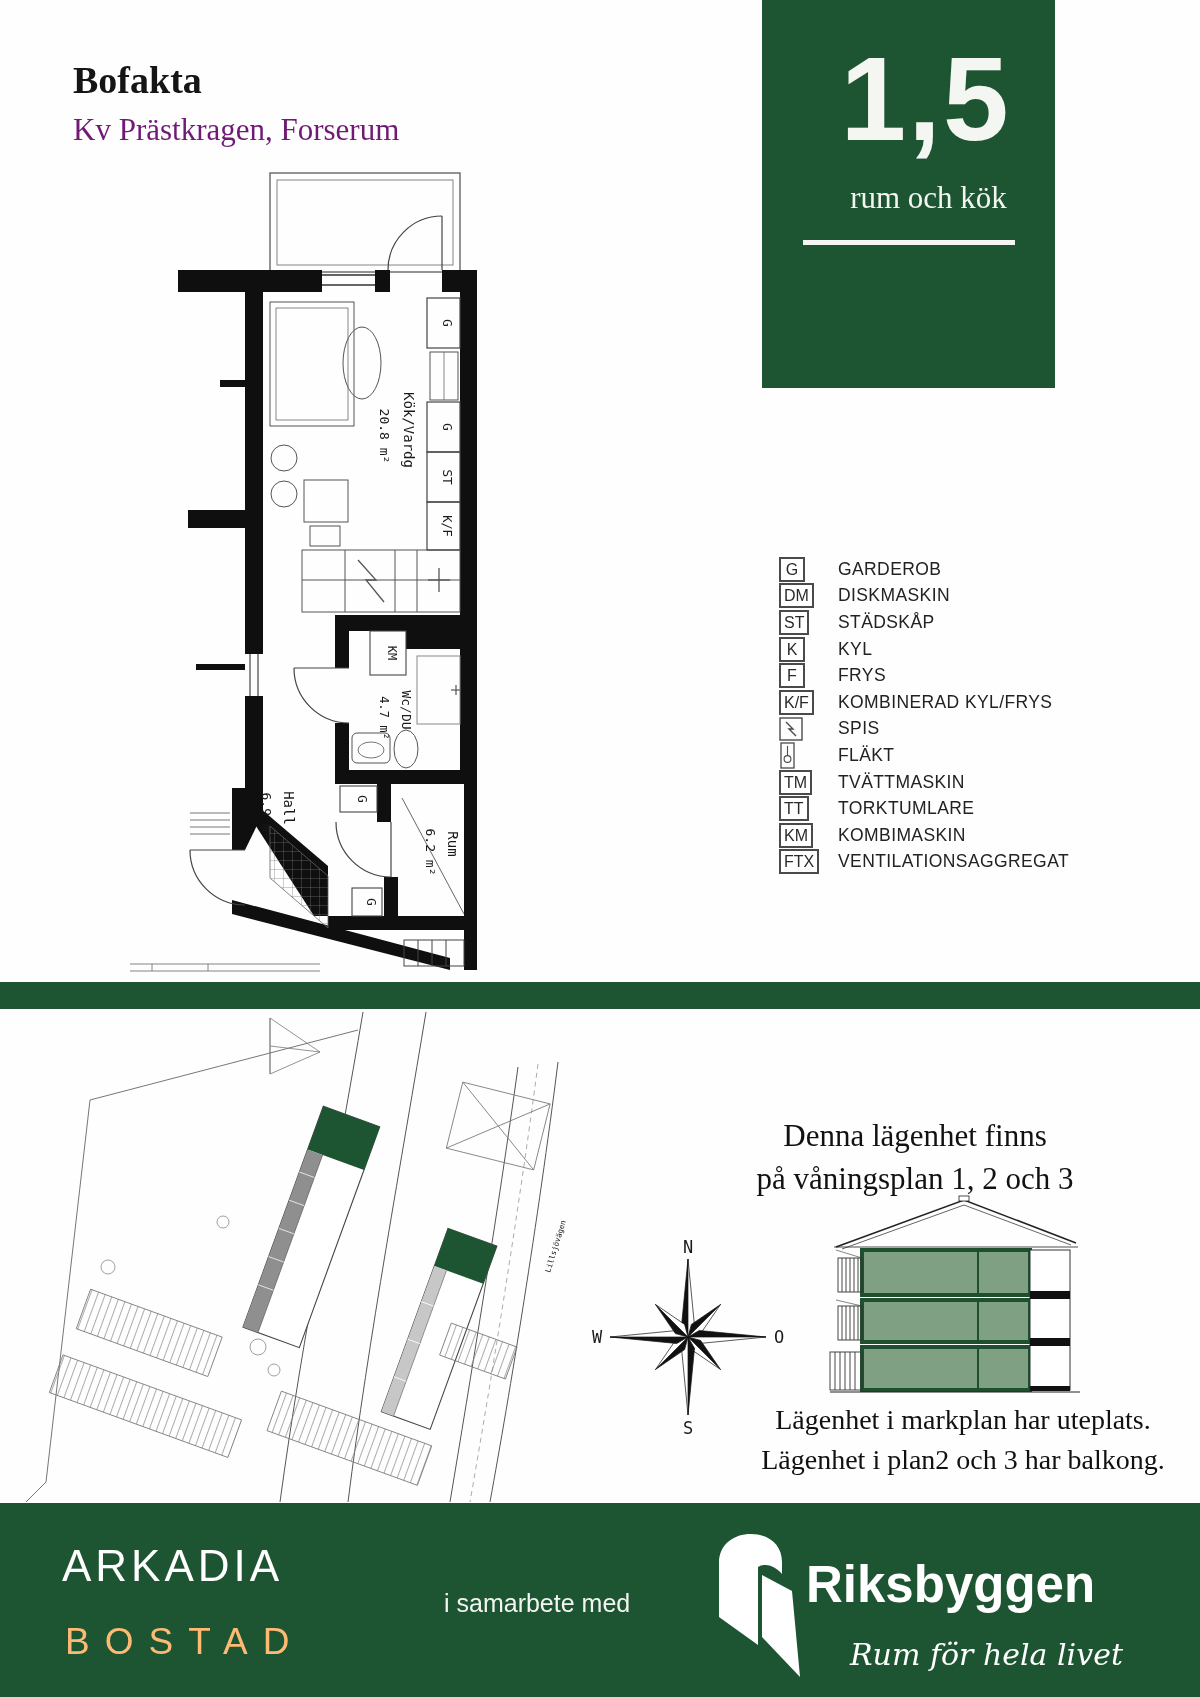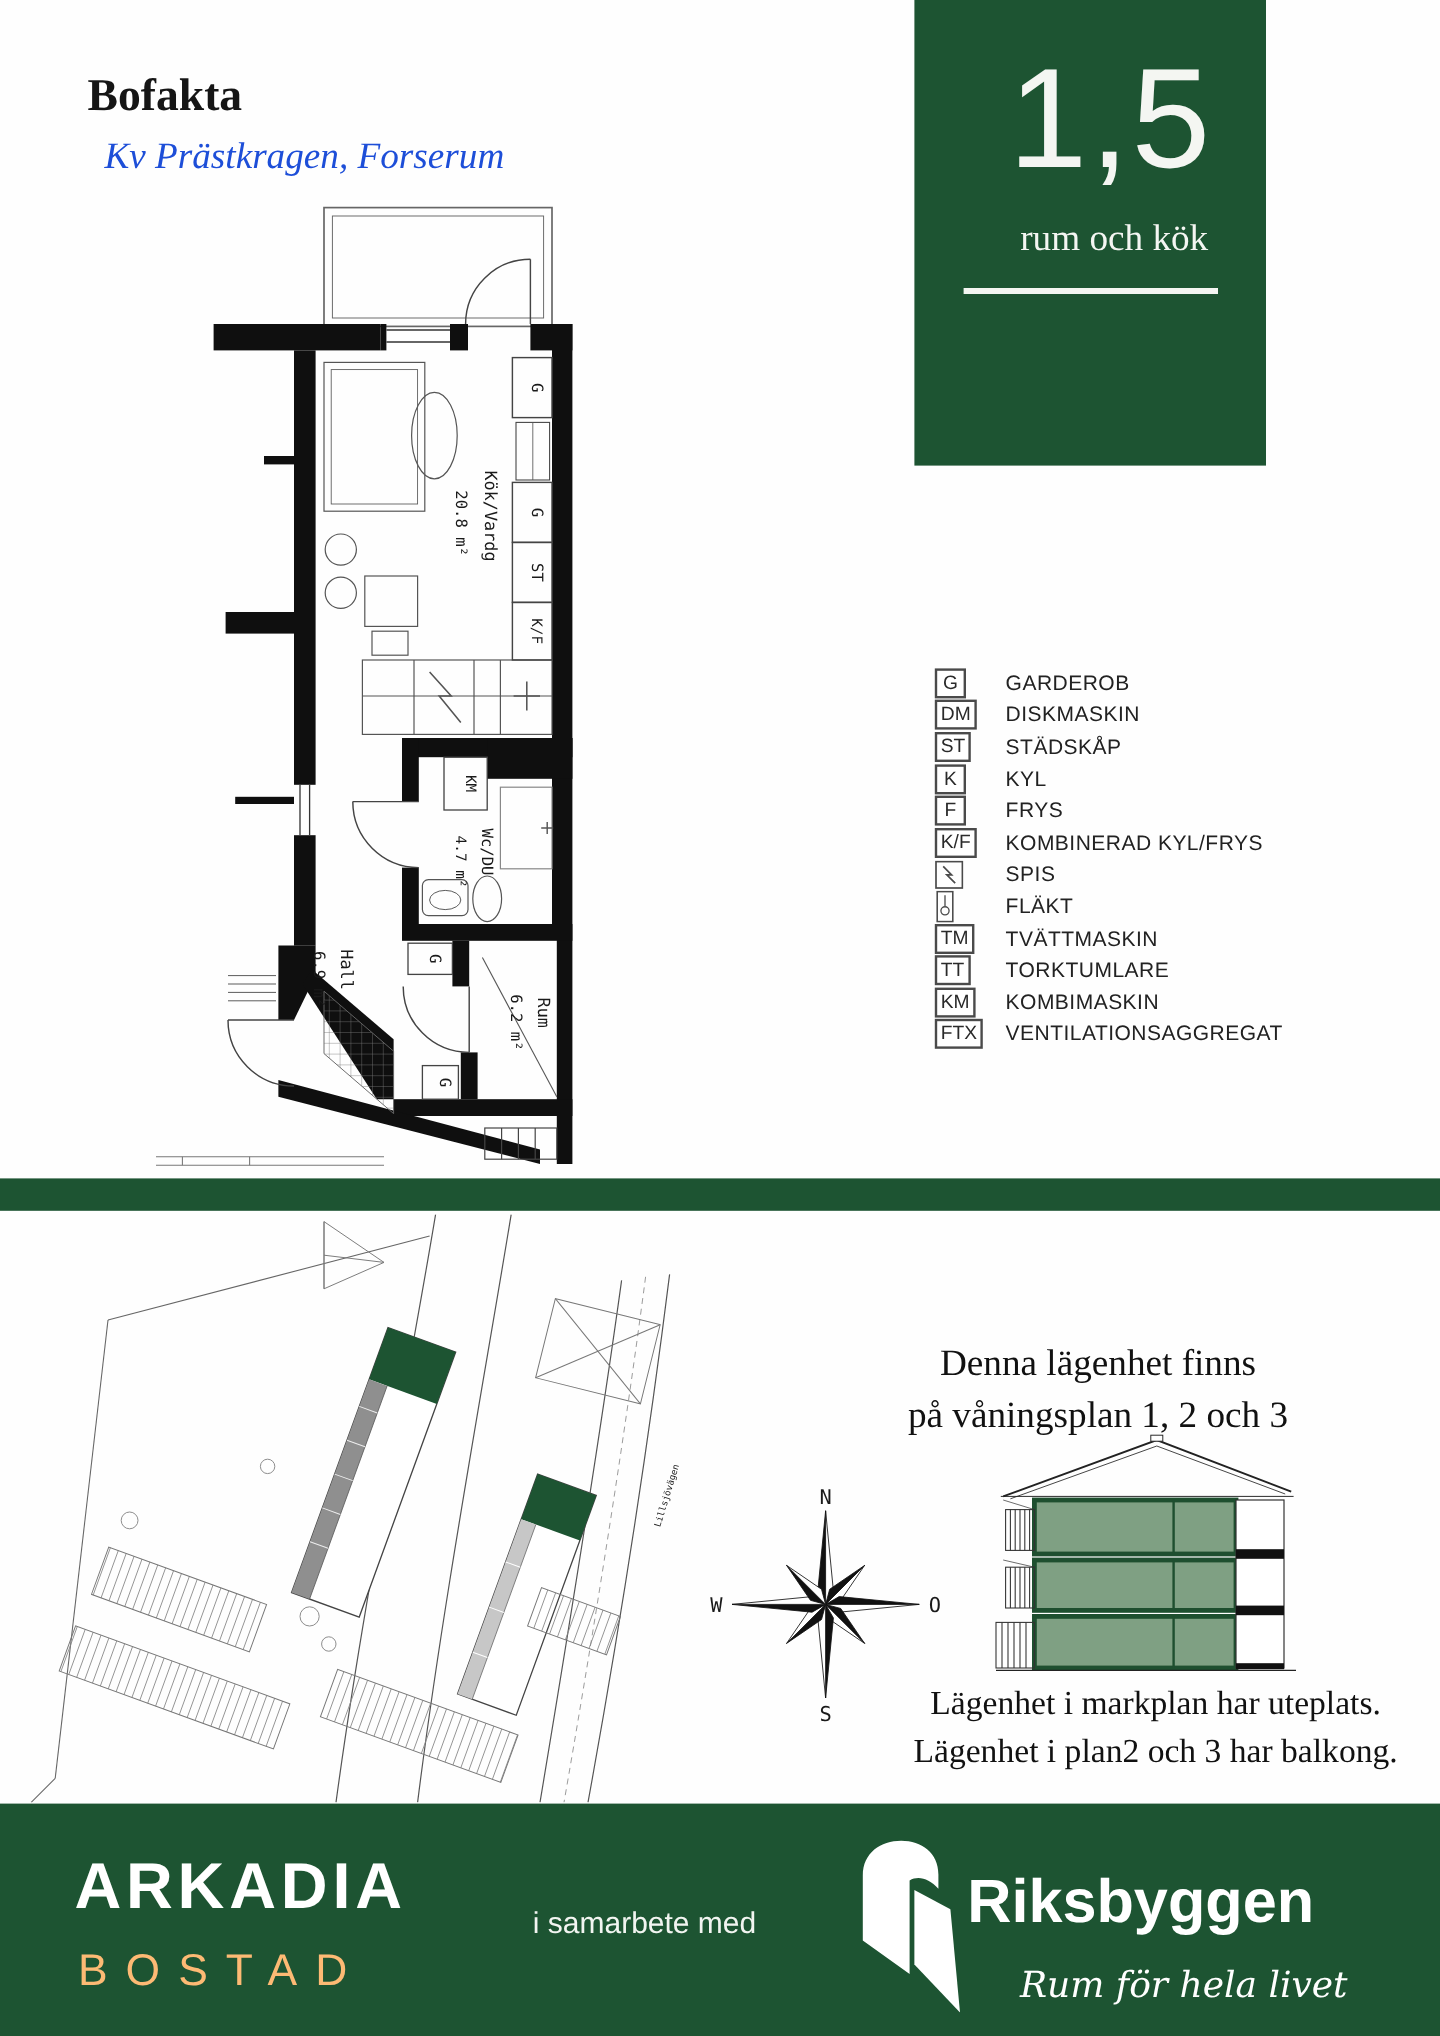--- a/index.html
+++ b/index.html
@@ -1,26 +1,26 @@
 <!DOCTYPE html>
 <html><head>
 <meta charset="utf-8">
 <style>
   html,body{margin:0;padding:0;background:#ffffff;}
   .page{position:relative;width:1200px;height:1697px;background:#fefefe;overflow:hidden;
         font-family:"Liberation Sans",sans-serif;}
   
   .title{position:absolute;left:73px;top:58px;font-family:"Liberation Serif",serif;
          font-weight:700;font-size:38px;color:#151515;}
-  .subtitle{position:absolute;left:87px;top:112px;font-family:"Liberation Serif",serif;
-            font-size:31px;color:#1d4ed8;font-style:italic;}
+  .subtitle{position:absolute;left:73px;top:112px;font-family:"Liberation Serif",serif;
+            font-size:31px;color:#701a75;}
   
   .info-box{position:absolute;left:762px;top:0;width:293px;height:388px;background:#1d5432;
             color:#f4f6f2;text-align:center;}
-  .info-value{font-weight:400;font-size:118px;line-height:1;margin-top:40px;letter-spacing:2px;margin-left:34px;}
+  .info-value{font-weight:700;font-size:118px;line-height:1;margin-top:40px;letter-spacing:2px;margin-left:34px;}
   .info-unit{font-family:"Liberation Serif",serif;font-size:31px;margin-top:22px;padding-left:40px;}
   .info-area{font-family:"Liberation Serif",serif;font-size:45px;margin-top:12px;}
   .info-rule{width:212px;height:5px;background:#f4f6f2;margin:24px auto 0 auto;}
   
   .legend{position:absolute;left:779px;top:556px;}
   .legend-row{display:flex;align-items:center;height:26.6px;}
   .legend-codecol{width:59px;display:flex;align-items:center;}
   .code-box{display:inline-block;border:2px solid #4a4a4a;color:#2a2a2a;background:#fff;
             font-size:16px;line-height:19px;padding:1px 3px;min-width:16px;text-align:center;}
   .legend-label{font-size:17.5px;color:#222;letter-spacing:0.4px;}
@@ -30,21 +30,21 @@
   .floorplan{position:absolute;left:112px;top:158px;width:365px;height:830px;}
   .siteplan{position:absolute;left:18px;top:1012px;width:556px;height:490px;}
   .compass{position:absolute;left:588px;top:1240px;width:200px;height:200px;}
   .section-draw{position:absolute;left:828px;top:1190px;width:256px;height:212px;}
   .avail{position:absolute;left:700px;top:1114px;width:430px;text-align:center;
          font-family:"Liberation Serif",serif;font-size:31px;line-height:43px;color:#111;}
   .notes{position:absolute;left:748px;top:1400px;width:430px;text-align:center;
          font-family:"Liberation Serif",serif;font-size:28px;line-height:40px;color:#111;}
   
   .footer{position:absolute;left:0;top:1503px;width:1200px;height:194px;background:#1d5432;color:#fff;}
-  .brand{position:absolute;left:62px;top:38px;font-size:54px;font-weight:700;letter-spacing:4px;}
+  .brand{position:absolute;left:62px;top:38px;font-size:44px;font-weight:400;letter-spacing:4px;}
   .brand-sub{position:absolute;left:65px;top:118px;font-size:37px;font-weight:400;letter-spacing:15px;color:#fdba74;}
   .coop{position:absolute;left:444px;top:86px;font-size:25px;color:#f2f5f1;}
   .partner-logo{position:absolute;left:716px;top:28px;}
   .partner-name{position:absolute;left:806px;top:52px;font-size:51px;font-weight:700;}
   .partner-tagline{position:absolute;left:850px;top:114px;font-family:"DejaVu Serif",serif;
                    font-style:italic;font-size:30px;margin-top:20px;}
   svg text{font-family:"DejaVu Sans Mono",monospace;fill:#1a1a1a;}
 </style>
 </head>
 <body>

